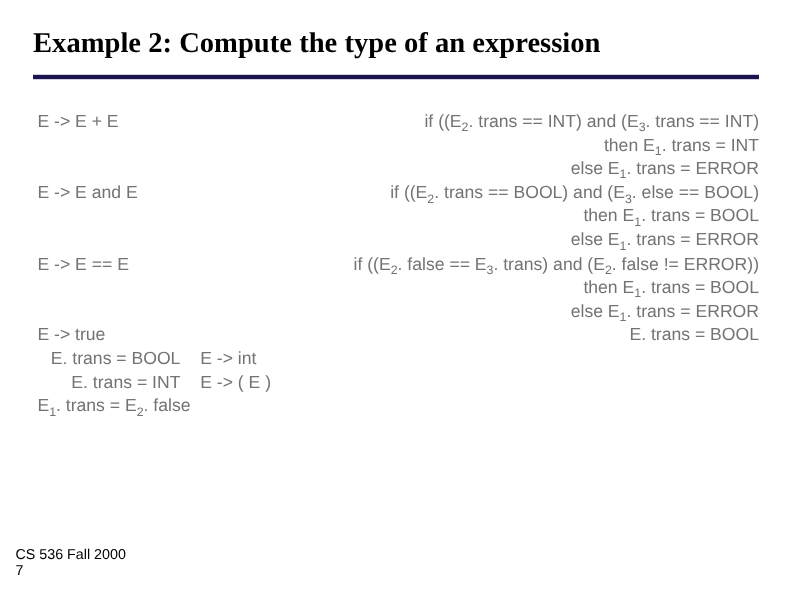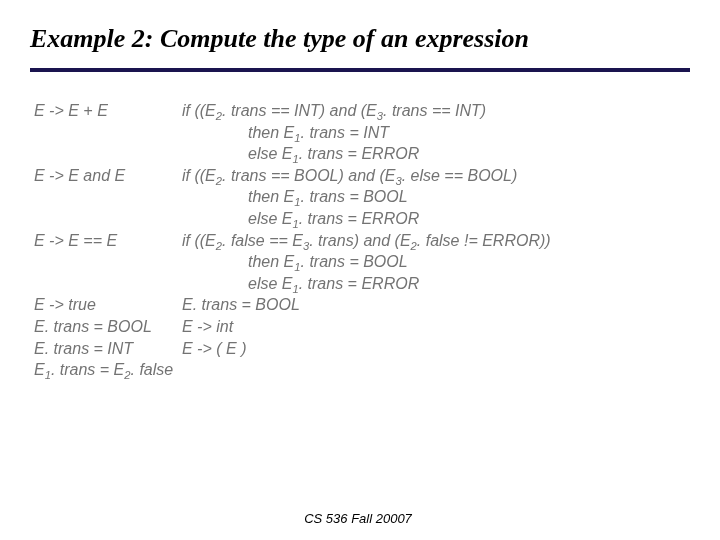--- a/index.html
+++ b/index.html
@@ -1,20 +1,19 @@
 <!DOCTYPE html>
 <html><head>
 <meta charset="utf-8">
 <style>
   * { margin: 0; padding: 0; box-sizing: border-box; }
   html, body { width: 720px; height: 540px; background: #fff; font-family: Arial, Helvetica, sans-serif; }
   .slide {
     width: 720px; height: 540px; position: relative;
     padding: 24px 30px 0 30px;
-    font-style: italic;
   }
   .title {
     font-family: "Comic Sans MS", "Comic Sans", cursive;
     font-weight: bold;
     font-size: 26px;
     color: #000;
     padding-bottom: 10px;
   }
   .rule {
     border: none;
@@ -25,32 +24,33 @@
   .content {
     display: grid;
     grid-template-columns: 130px 1fr;
     column-gap: 18px;
     font-size: 16px;
     line-height: 1.35;
     color: #737373;
     padding-left: 4px;
   }
   .lhs { white-space: nowrap; }
-  .rhs { white-space: nowrap; }
+  .rhs { white-space: nowrap; text-align: right; }
   .ind { display: inline-block; width: 66px; }
   .sub { font-size: 0.7em; vertical-align: sub; line-height: 0; }
   .footer {
     position: absolute;
     bottom: 14px;
     left: 14px;
     right: 18px;
     display: flex;
     justify-content: center;
     font-size: 13px;
     color: #000;
+    flex-direction: column;
   }
 </style>
 </head>
 <body>
 
 <div class="slide">
   <div class="title">Example 2: Compute the type of an expression</div>
   <hr class="rule">
 
   <div class="content">

